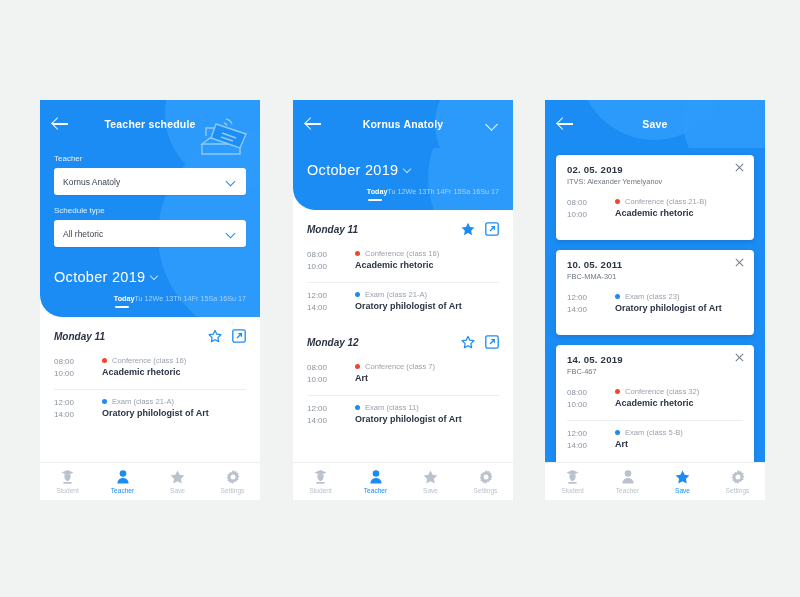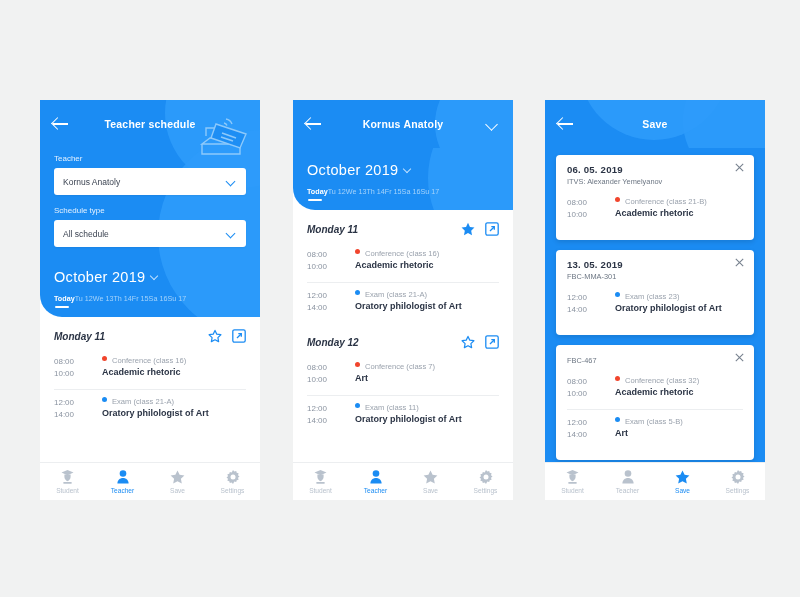--- a/index.html
+++ b/index.html
@@ -100,21 +100,21 @@
   .month-row { display: flex; align-items: center; gap: 6px; }
   .month-title { font-size: 14.5px; color: #fff; font-weight: normal; letter-spacing: .3px; }
   .chev-month { width: 9px; height: 9px; position: relative; cursor: pointer; }
   .chev-month::after {
     content: ""; position: absolute; left: 0; top: 0;
     width: 5px; height: 5px;
     border-right: 1.3px solid #bfe0ff; border-bottom: 1.3px solid #bfe0ff;
     transform: rotate(45deg);
   }
   .days-row {
-    display: flex; align-items: flex-start; justify-content: flex-start;
+    display: flex; align-items: flex-start; justify-content: flex-end;
     margin-top: 9px; padding-bottom: 14px;
   }
   .day { font-size: 7.2px; color: #a5d3fb; white-space: nowrap; cursor: pointer; }
   .day.active { color: #fff; font-weight: bold; position: relative; }
   .day.active::after {
     content: ""; position: absolute; left: 1px; bottom: -5px;
     width: 14px; height: 2px; background: #fff; border-radius: 1px;
   }
 
   .blue-round-bl { border-bottom-left-radius: 22px; }
@@ -127,21 +127,21 @@
     font-style: italic;
   }
   .day-head-title { flex: 1; font-size: 10px; font-weight: bold; color: #2b3445; }
   .icon-btn { width: 14px; height: 14px; margin-left: 10px; cursor: pointer; }
 
   .event { display: flex; padding: 7px 0 9px; }
   .event + .event { border-top: 1px solid #eceef0; }
   .event-times { width: 46px; flex: 0 0 auto; }
   .event-time { font-size: 8px; color: #8a93a0; line-height: 12px; }
   .event-body { flex: 1; padding-left: 2px; }
-  .event-type-row { display: flex; align-items: flex-start; gap: 5px; }
+  .event-type-row { display: flex; align-items: center; gap: 5px; }
   .dot { width: 5px; height: 5px; border-radius: 50%; flex: 0 0 auto; }
   .event-type { font-size: 7.6px; color: #9aa2ad; }
   .event-name { font-size: 9px; font-weight: bold; color: #2b3445; line-height: 11px; margin-top: 2px; }
 
   
   .saved-area { background: #1b8cf3; padding: 7px 11px 0; flex: 1; position: relative; z-index: 3; }
   .card {
     background: #fff; border-radius: 4px;
     padding: 9px 11px 10px; margin-bottom: 10px;
     position: relative;
@@ -203,21 +203,21 @@
       </svg>
 
       <div class="form-area">
         <div class="field-label">Teacher</div>
         <div class="select">
           <span class="select-value">Kornus Anatoly</span>
           <span class="chev-blue"></span>
         </div>
         <div class="field-label">Schedule type</div>
         <div class="select">
-          <span class="select-value">All schedule</span>
+          <span class="select-value">All rhetoric</span>
           <span class="chev-blue"></span>
         </div>
       </div>
 
       <div class="month-block">
         <div class="month-row">
           <span class="month-title">October 2019</span>
           <span class="chev-month"></span>
         </div>
         <div class="days-row" id="s1-days">
@@ -474,21 +474,21 @@
         <div class="topbar-spacer"></div>
       </div>
     </div>
     <div class="saved-area scroll-clip" id="s3-cards" style="height:352px;">
         <div class="card">
      <span class="card-close">
             <svg width="9" height="9" viewBox="0 0 9 9" fill="none" stroke="#78828f" stroke-width="1.1">
               <path d="M0.8 0.8 L8.2 8.2 M8.2 0.8 L0.8 8.2"></path>
             </svg>
           </span>
-     <div class="card-date">06. 05. 2019</div>
+     <div class="card-date">02. 05. 2019</div>
      <div class="card-sub">ITVS: Alexander Yemelyanov</div>
      <div class="card-events">
             <div class="event">
       <div class="event-times">
         <div class="event-time">08:00</div>
         <div class="event-time">10:00</div>
       </div>
       <div class="event-body">
         <div class="event-type-row">
           <span class="dot" style="background:#f1452d"></span>
@@ -498,21 +498,21 @@
       </div>
     </div>
           </div>
    </div>
         <div class="card">
      <span class="card-close">
             <svg width="9" height="9" viewBox="0 0 9 9" fill="none" stroke="#78828f" stroke-width="1.1">
               <path d="M0.8 0.8 L8.2 8.2 M8.2 0.8 L0.8 8.2"></path>
             </svg>
           </span>
-     <div class="card-date">13. 05. 2019</div>
+     <div class="card-date">10. 05. 2011</div>
      <div class="card-sub">FBC-MMA-301</div>
      <div class="card-events">
             <div class="event">
       <div class="event-times">
         <div class="event-time">12:00</div>
         <div class="event-time">14:00</div>
       </div>
       <div class="event-body">
         <div class="event-type-row">
           <span class="dot" style="background:#1b8cf3"></span>
@@ -522,20 +522,21 @@
       </div>
     </div>
           </div>
    </div>
         <div class="card">
      <span class="card-close">
             <svg width="9" height="9" viewBox="0 0 9 9" fill="none" stroke="#78828f" stroke-width="1.1">
               <path d="M0.8 0.8 L8.2 8.2 M8.2 0.8 L0.8 8.2"></path>
             </svg>
           </span>
+     <div class="card-date">14. 05. 2019</div>
      <div class="card-sub">FBC-467</div>
      <div class="card-events">
             <div class="event">
       <div class="event-times">
         <div class="event-time">08:00</div>
         <div class="event-time">10:00</div>
       </div>
       <div class="event-body">
         <div class="event-type-row">
           <span class="dot" style="background:#f1452d"></span>

